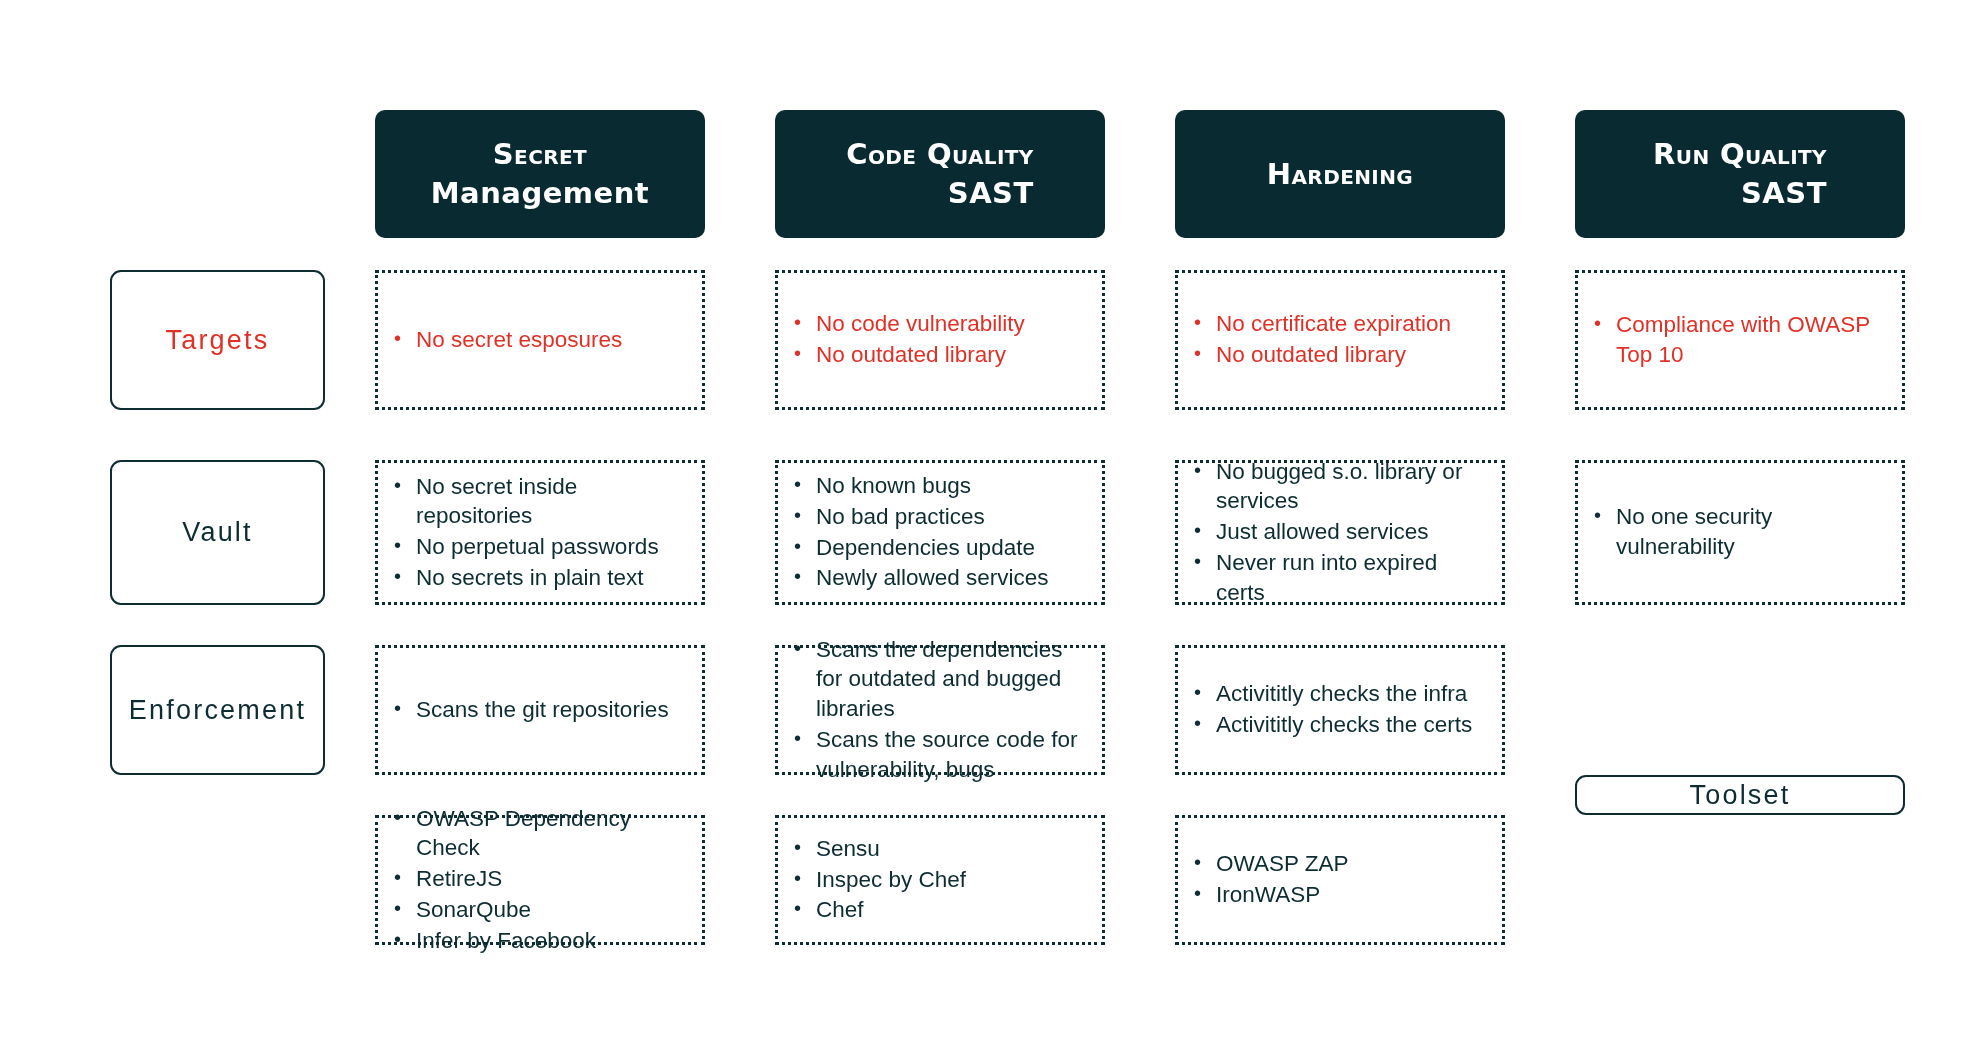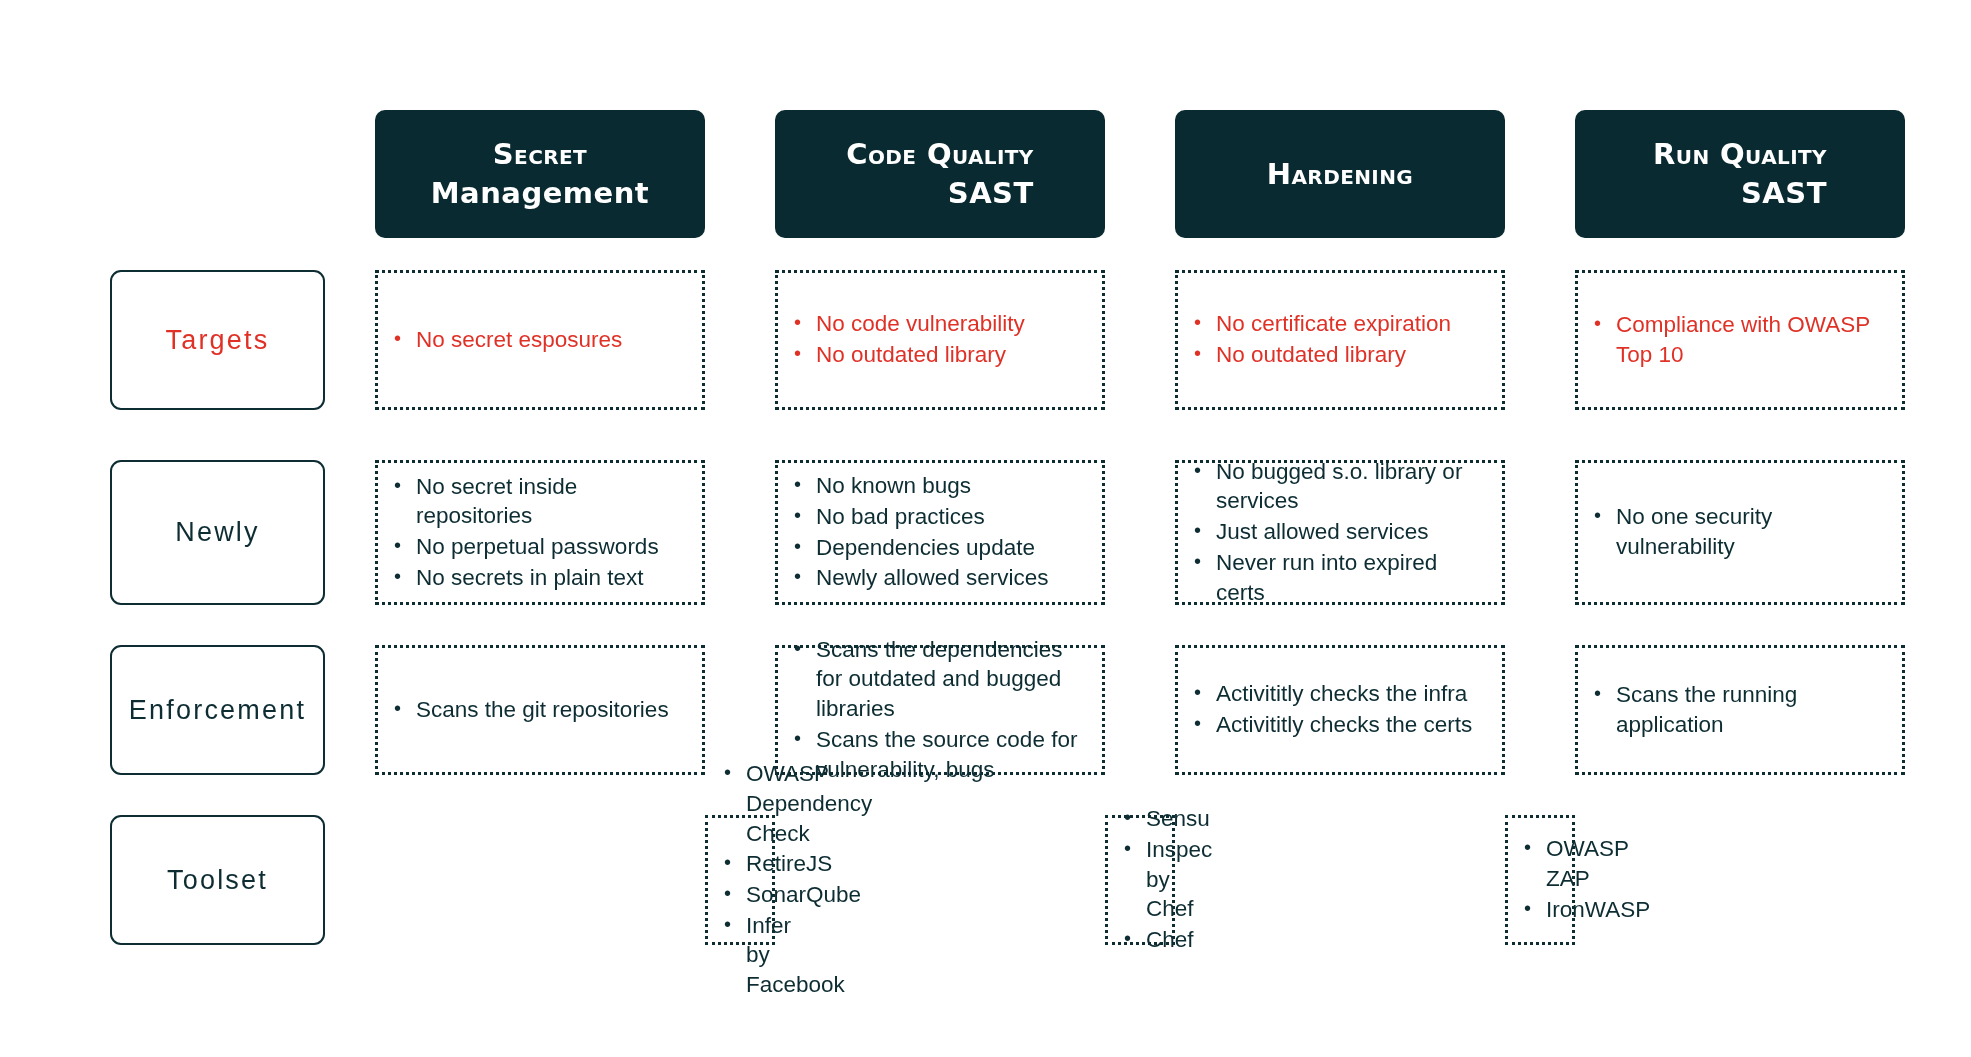--- a/index.html
+++ b/index.html
@@ -179,21 +179,21 @@
       </div>
       <div></div>
       <div></div>
       <div></div>
       <div></div>
       <div></div>
       <div></div>
       <div></div>
       <div></div>
       <div></div>
-      <div class="row-label">Newly</div>
+      <div class="row-label">Vault</div>
       <div></div>
       <div class="cell">
         <ul class="bullets">
           <li>No secret inside repositories</li>
           <li>No perpetual passwords</li>
           <li>No secrets in plain text</li>
         </ul>
       </div>
       <div></div>
       <div class="cell">
@@ -242,25 +242,20 @@
         </ul>
       </div>
       <div></div>
       <div class="cell">
         <ul class="bullets">
           <li>Activititly checks the infra</li>
           <li>Activititly checks the certs</li>
         </ul>
       </div>
       <div></div>
-      <div class="cell">
-        <ul class="bullets">
-          <li>Scans the running application</li>
-        </ul>
-      </div>
       <div></div>
       <div></div>
       <div></div>
       <div></div>
       <div></div>
       <div></div>
       <div></div>
       <div></div>
       <div></div>
       <div class="row-label">Toolset</div>

